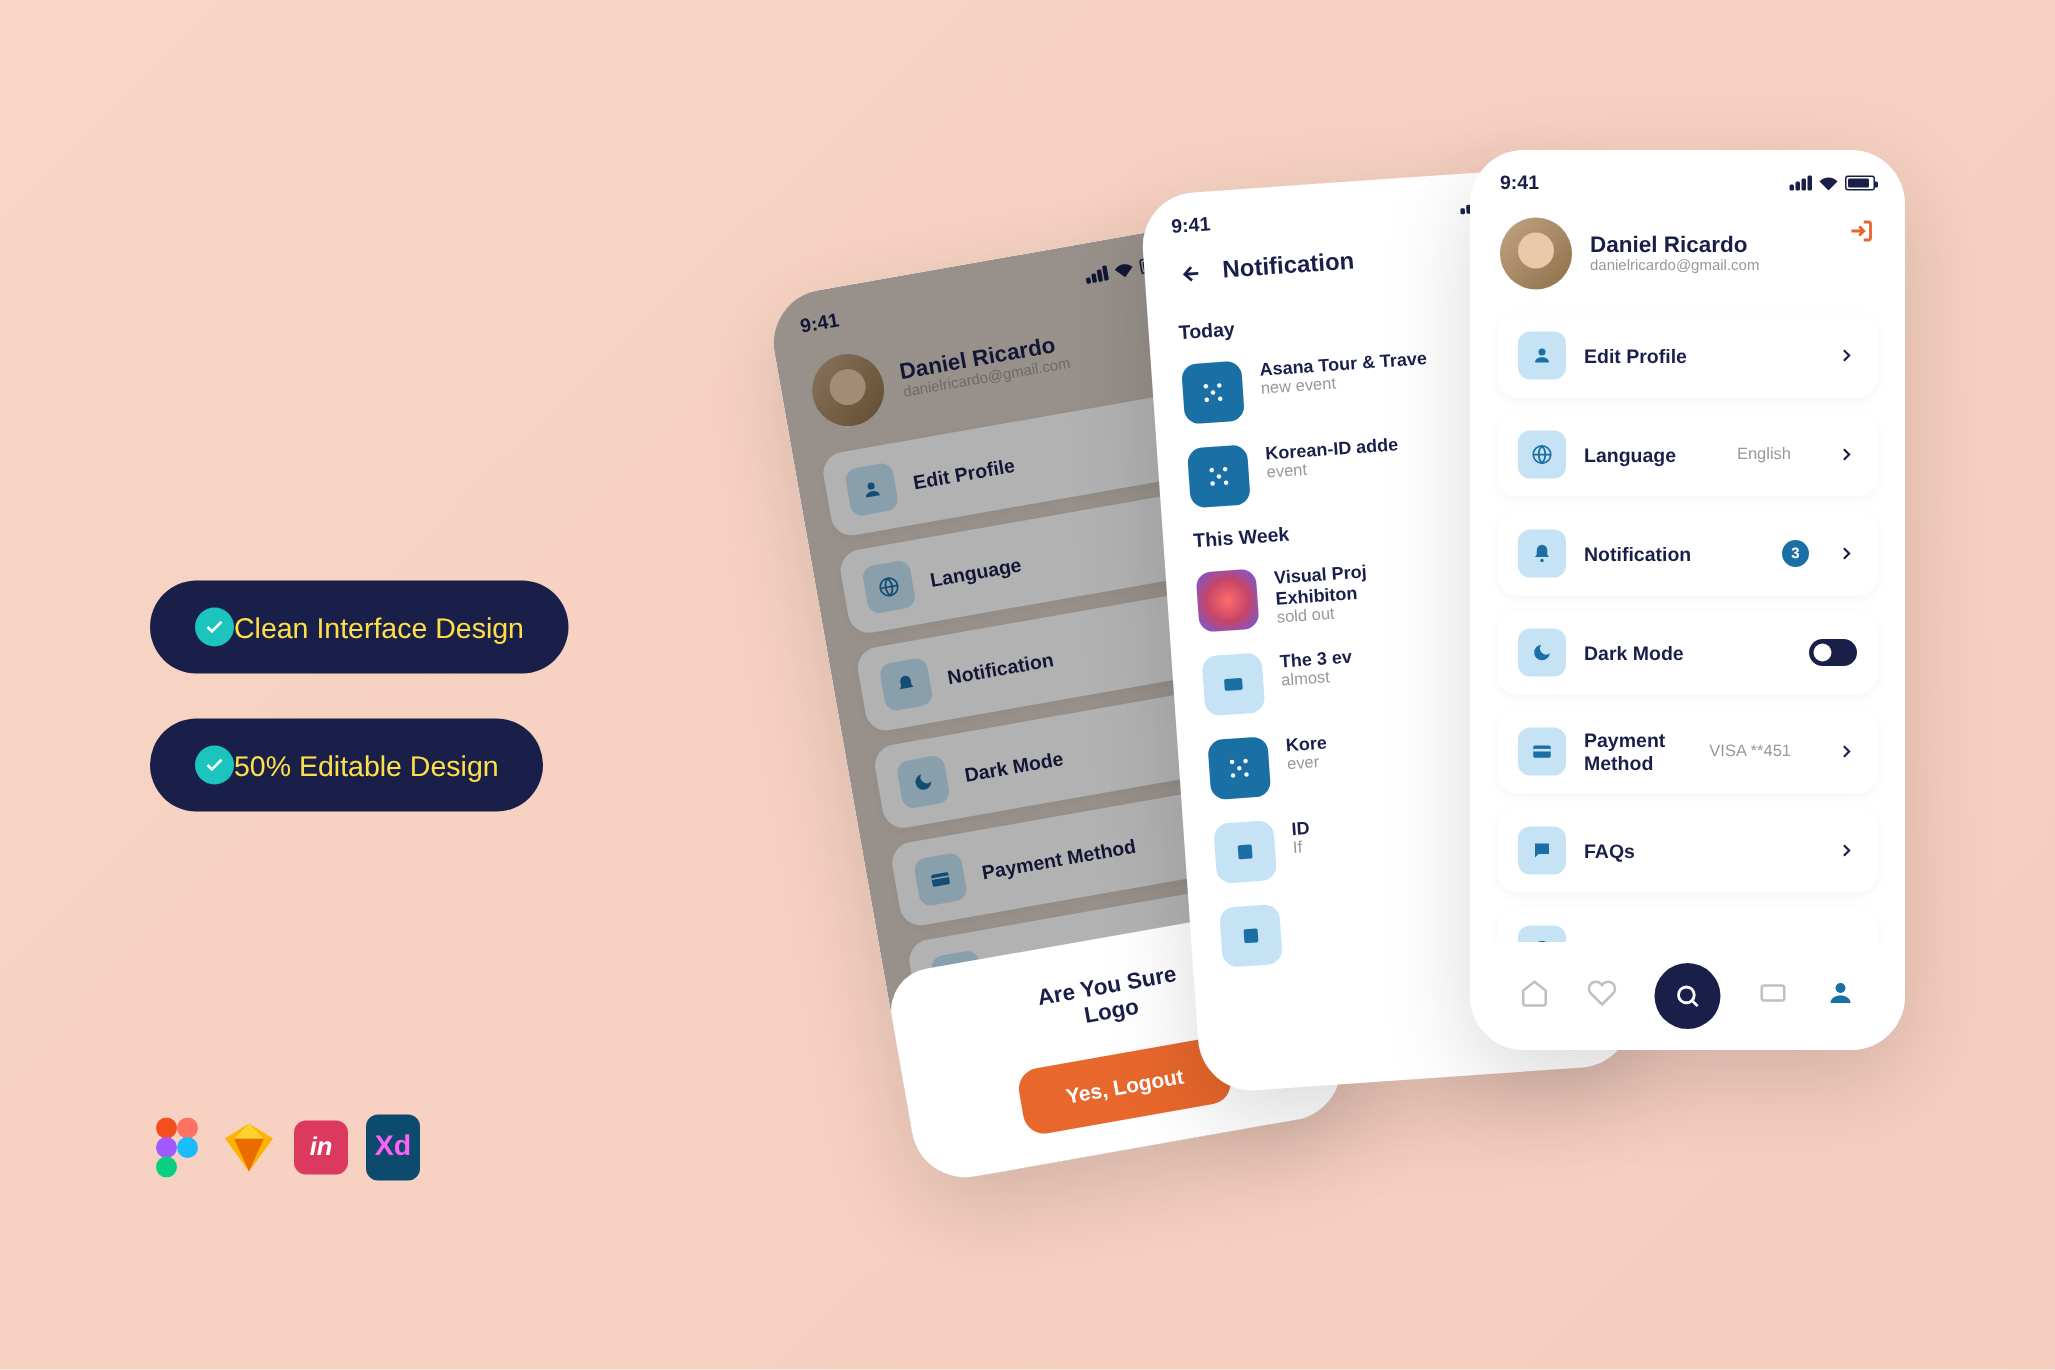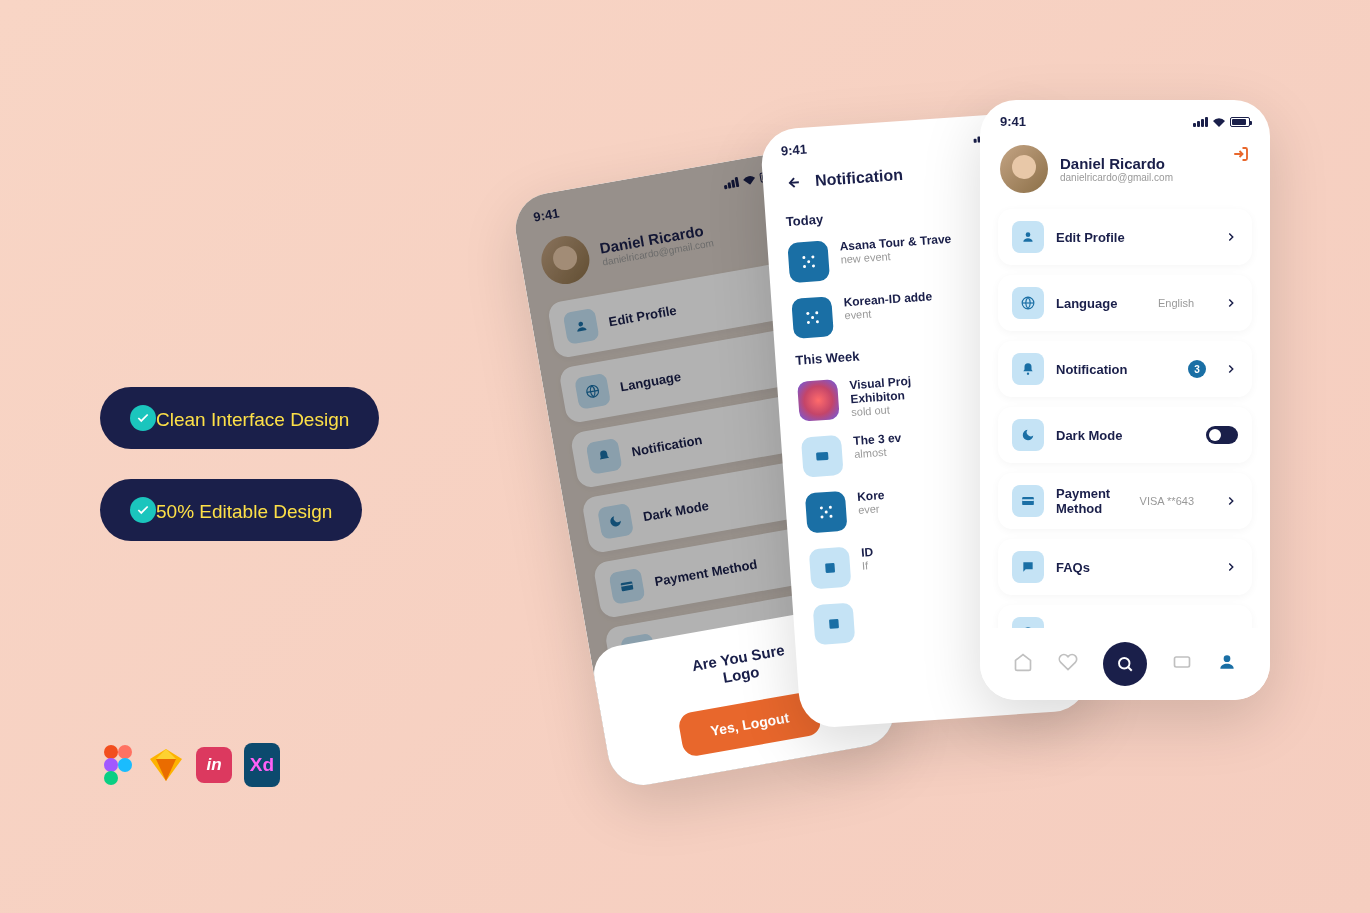--- a/index.html
+++ b/index.html
@@ -388,21 +388,21 @@
       <div class="toggle"></div>
     </div>
     <div class="menu-item">
       <div class="menu-icon">
           <svg width="14" height="14" viewBox="0 0 24 24" fill="currentColor">
             <rect x="2" y="5" width="20" height="14" rx="2"></rect>
             <rect x="2" y="9" width="20" height="3" fill="#c5e3f5"></rect>
           </svg>
         </div>
       <span class="menu-label">Payment Method</span>
-      <span class="menu-value">VISA **643</span>
+      <span class="menu-value">VISA **451</span>
       <svg class="chevron" width="14" height="14" viewBox="0 0 24 24" fill="none" stroke="currentColor" stroke-width="2.5">
           <polyline points="9 18 15 12 9 6"></polyline>
         </svg>
     </div>
     <div class="menu-item">
       <div class="menu-icon">
           <svg width="14" height="14" viewBox="0 0 24 24" fill="currentColor">
             <path d="M4 4h16v12H8l-4 4z"></path>
           </svg>
         </div>

